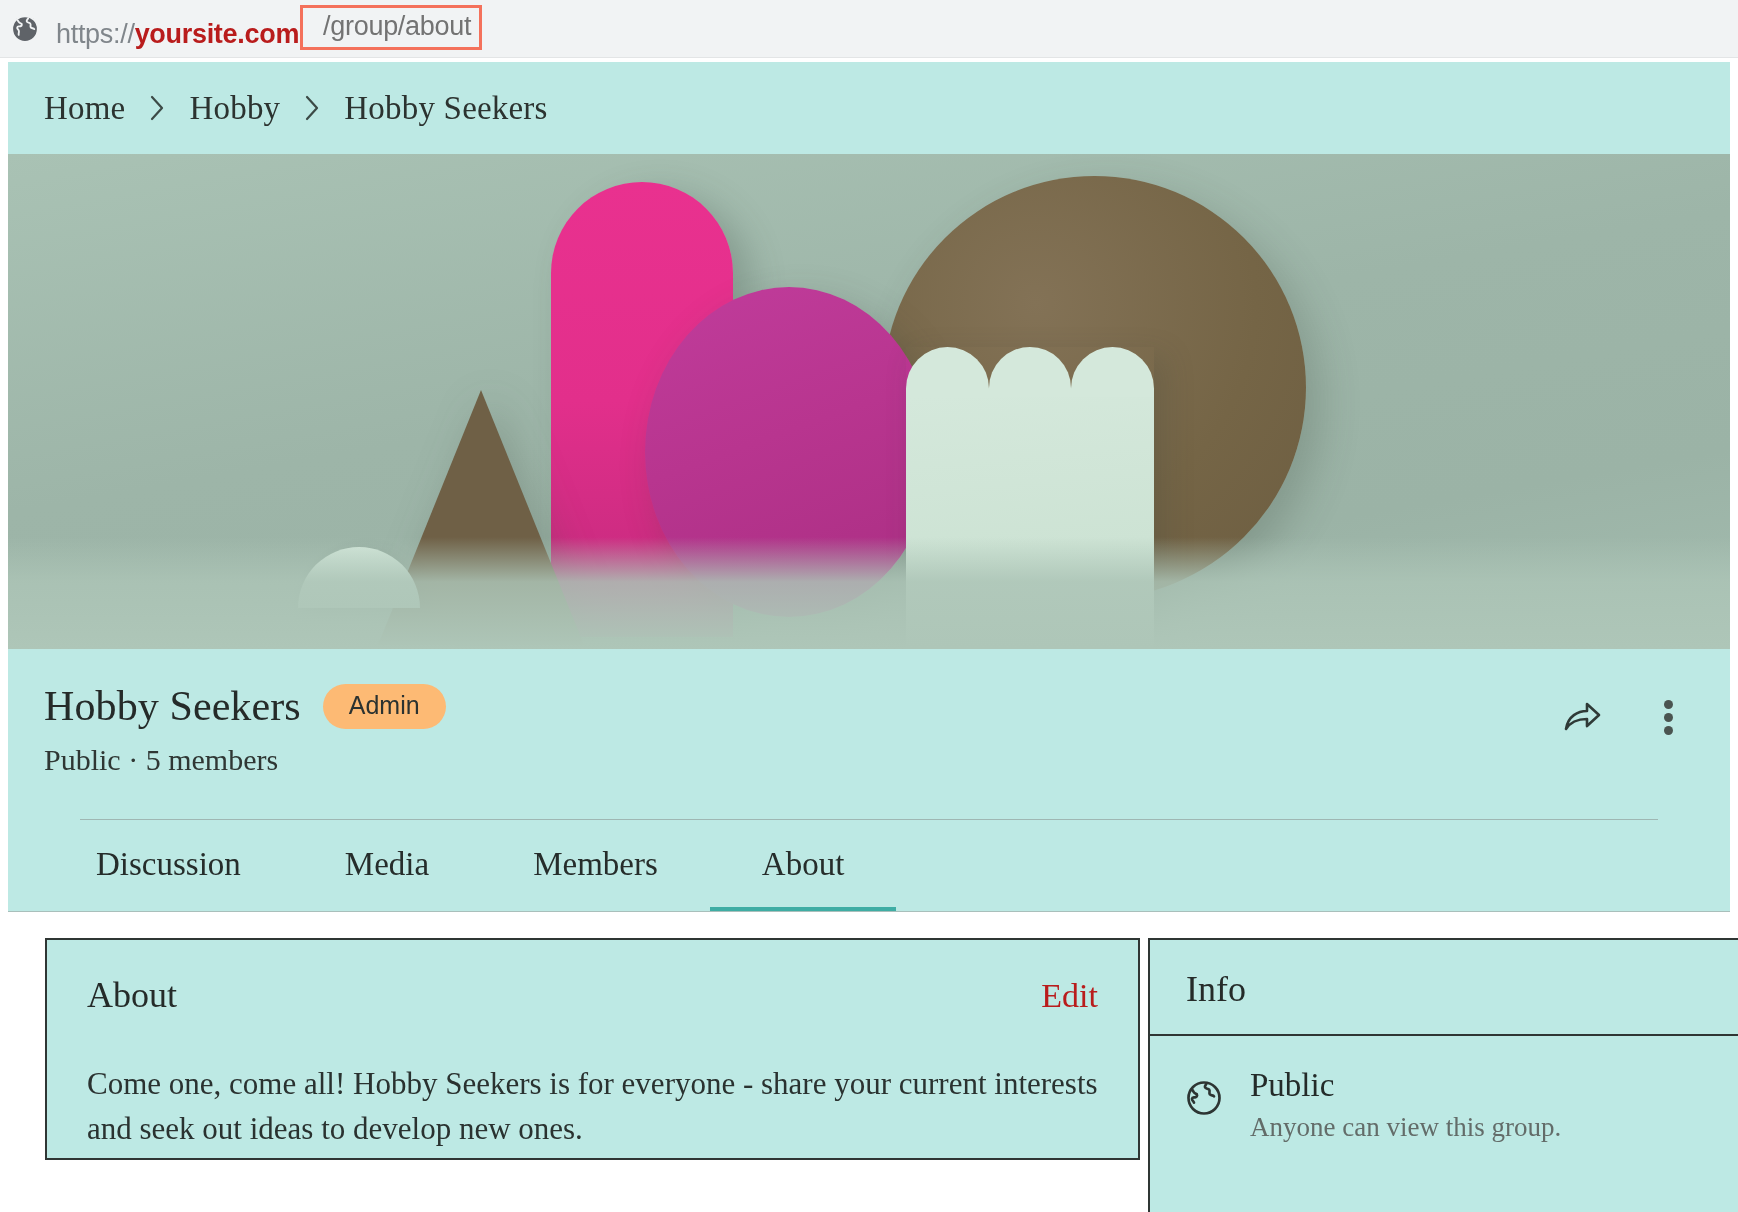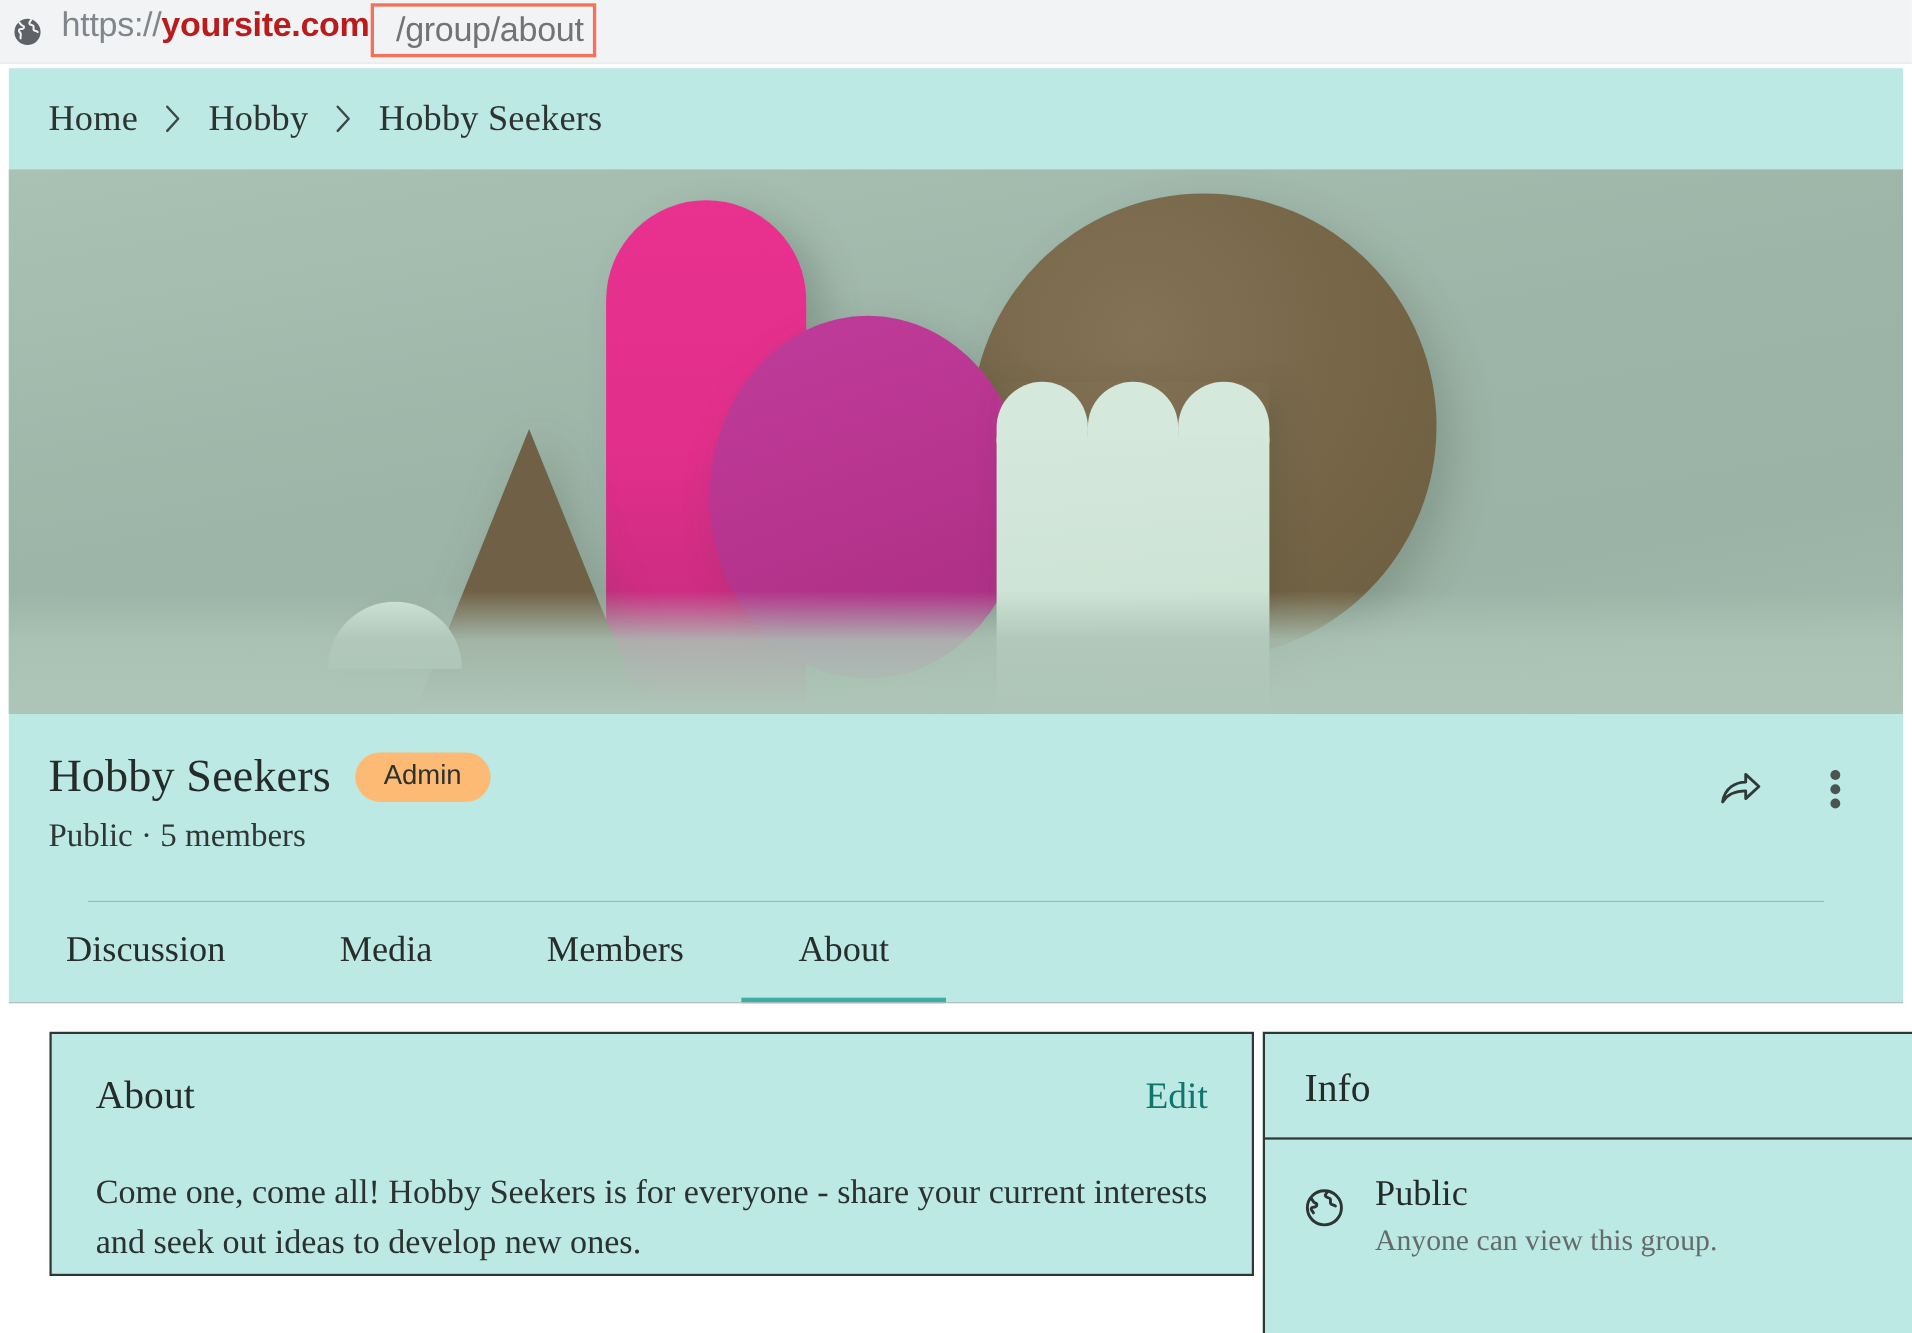--- a/index.html
+++ b/index.html
@@ -24,26 +24,26 @@
     border-bottom: 1px solid #e3e5e6;
   }
   .globe-icon {
     width: 30px; height: 30px;
     flex: 0 0 30px;
     margin-right: 16px;
     display: flex; align-items: center; justify-content: center;
   }
   .url-text {
     font-family: "Liberation Sans", sans-serif;
-    font-size: 31px;
+    font-size: 27px;
     letter-spacing: -0.3px;
     color: #5f6368;
     white-space: nowrap;
     display: flex;
-    align-items: flex-start;
+    align-items: flex-end;
   }
   .url-text .u-scheme { color: #80868b; }
   .url-text .u-host   { color: #b91c1c; font-weight: 700; }
   .url-path-box {
     border: 3px solid #f4715b;
     padding: 5px 8px 7px 20px;
     margin-left: 1px;
     margin-top: -2px;
     color: #737373;
     line-height: 1;
@@ -242,20 +242,21 @@
   .gh-divider {
     margin: 42px 36px 0 36px;
     height: 1px;
     background: #9fb7b3;
   }
 
   
   .tabs {
     display: flex;
     align-items: stretch;
+    padding-left: 36px;
   }
   .tab {
     padding: 26px 52px 24px 52px;
     font-size: 33px;
     color: #262d2b;
     border-bottom: 5px solid transparent;
     cursor: pointer;
     white-space: nowrap;
   }
   .tab.active {
@@ -295,21 +296,21 @@
     display: flex;
     align-items: baseline;
     justify-content: space-between;
   }
   .about-title {
     font-size: 36px;
     color: #252b29;
   }
   .edit-link {
     font-size: 34px;
-    color: #0f766e;
+    color: #b91c1c;
     cursor: pointer;
   }
   .about-body {
     margin-top: 46px;
     font-size: 31px;
     line-height: 1.45;
     color: #2a3230;
     max-width: 1015px;
   }
 

